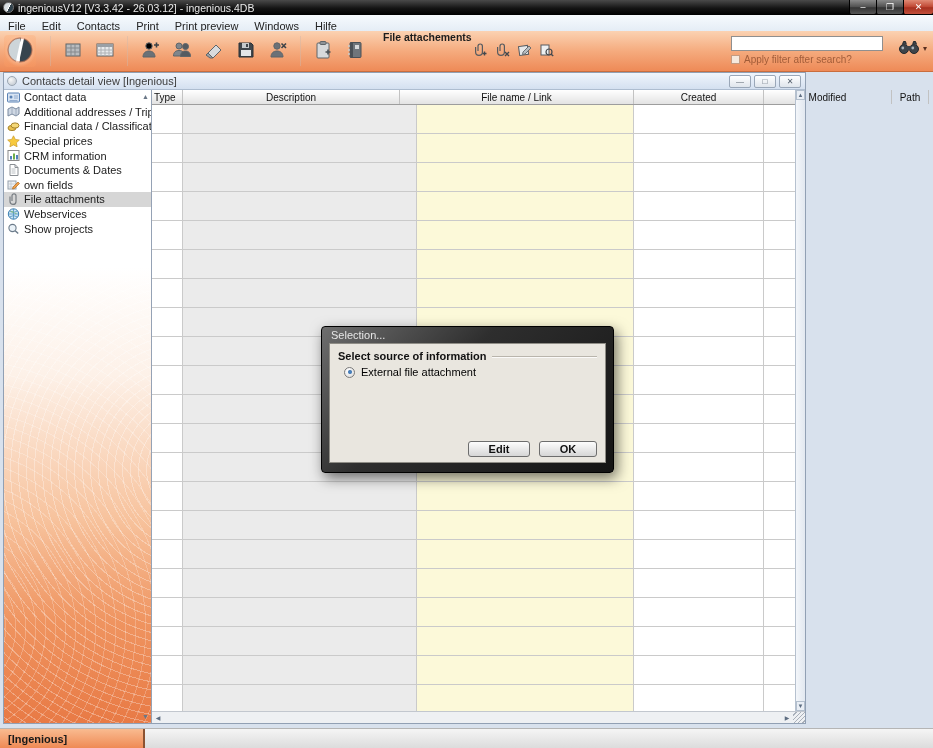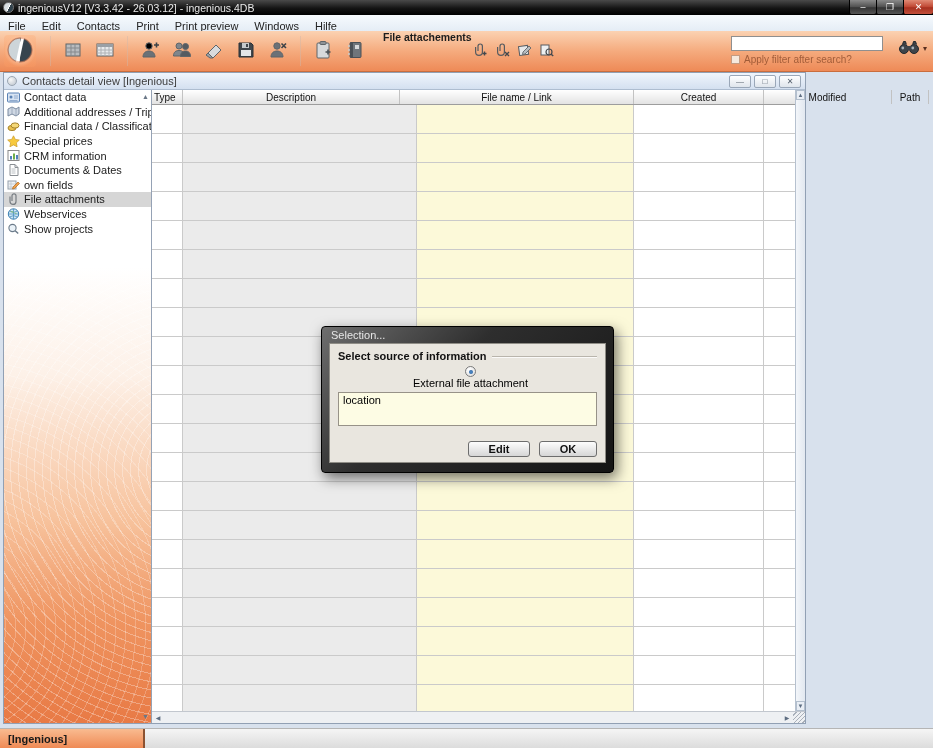--- a/index.html
+++ b/index.html
@@ -113,21 +113,21 @@
   
   .dialog{position:absolute;left:321px;top:326px;width:293px;height:147px;
     background:linear-gradient(135deg,#6e6e6e 0%,#2e2e2e 40%,#141414 100%);
     border:1px solid #000;border-radius:4px;
     box-shadow:3px 5px 14px rgba(0,0,0,.55);}
   .dlg-title{position:absolute;left:9px;top:1px;height:14px;line-height:14px;color:#e6e6e6;font-size:11px;}
   .dlg-content{position:absolute;left:7px;right:7px;top:16px;bottom:9px;
     background:#e9e6df;border:1px solid #8f8d86;padding:6px 8px 4px 8px;}
   .grp{display:flex;align-items:center;gap:5px;font-weight:bold;color:#111;font-size:11px;}
   .grp::after{content:'';flex:1;height:1px;background:#b9b5ac;box-shadow:0 1px 0 rgba(255,255,255,.8);}
-  .radio-row{display:flex;align-items:center;margin:4px 0 0 6px;flex-direction:column;}
+  .radio-row{display:flex;align-items:center;gap:6px;margin:4px 0 0 6px;}
   .radio{width:11px;height:11px;border-radius:50%;border:1px solid #7a7a7a;flex:none;
     background:radial-gradient(circle at 35% 30%,#fff,#d9d9d9);}
   .radio.sel{position:relative;}
   .radio.sel::after{content:'';position:absolute;left:2.5px;top:2.5px;width:4px;height:4px;border-radius:50%;
     background:radial-gradient(circle,#4e8cc8,#255a9b);}
   .desc-grp{margin-top:9px;}
   .dlg-textarea{width:100%;height:34px;margin-top:3px;resize:none;border:1px solid #979288;
     background:#fdfce4;font-family:"Liberation Sans","DejaVu Sans",sans-serif;font-size:11px;padding:1px 4px;}
   .btn-row{position:absolute;right:8px;bottom:5px;display:flex;gap:9px;}
   .dlg-btn{min-width:62px;height:16px;border:1px solid #6d6d6d;border-radius:3px;
@@ -594,19 +594,18 @@
 <div class="dialog">
   <div class="dlg-title">Selection...</div>
   <div class="dlg-content">
     <div class="grp">Select source of information</div>
     <div id="radio-list">
         <div class="radio-row">
           <span class="radio sel"></span>
           <span>External file attachment</span>
         </div>
       </div>
-    <textarea class="dlg-textarea" style="">location</textarea>
     <div class="btn-row">
       <div class="dlg-btn">Edit</div>
       <div class="dlg-btn" style="min-width:58px">OK</div>
     </div>
   </div>
 </div>
 
 </body></html>

